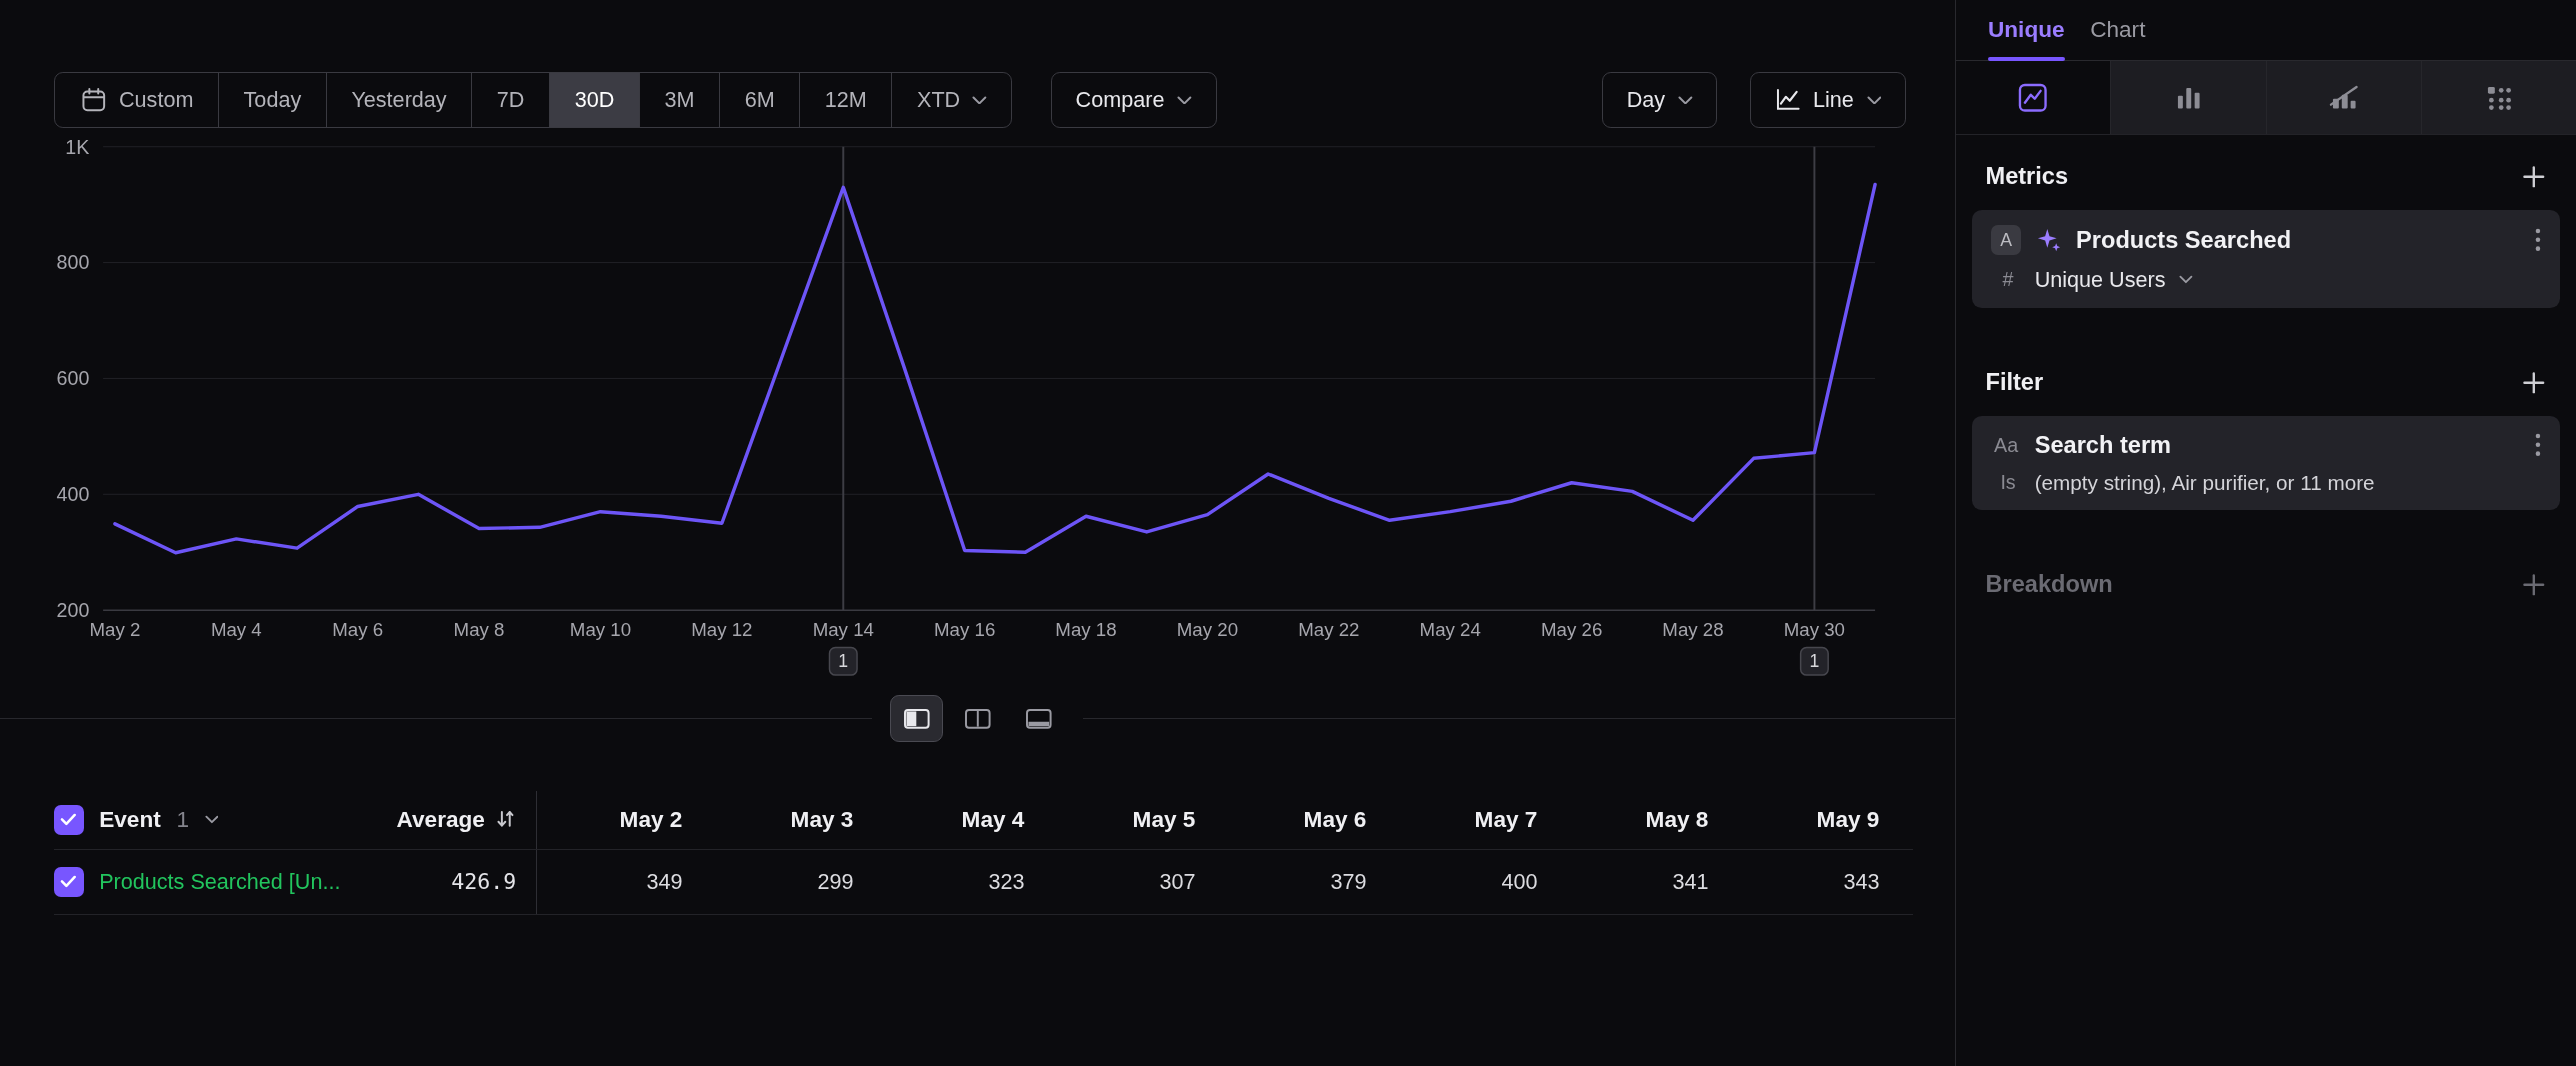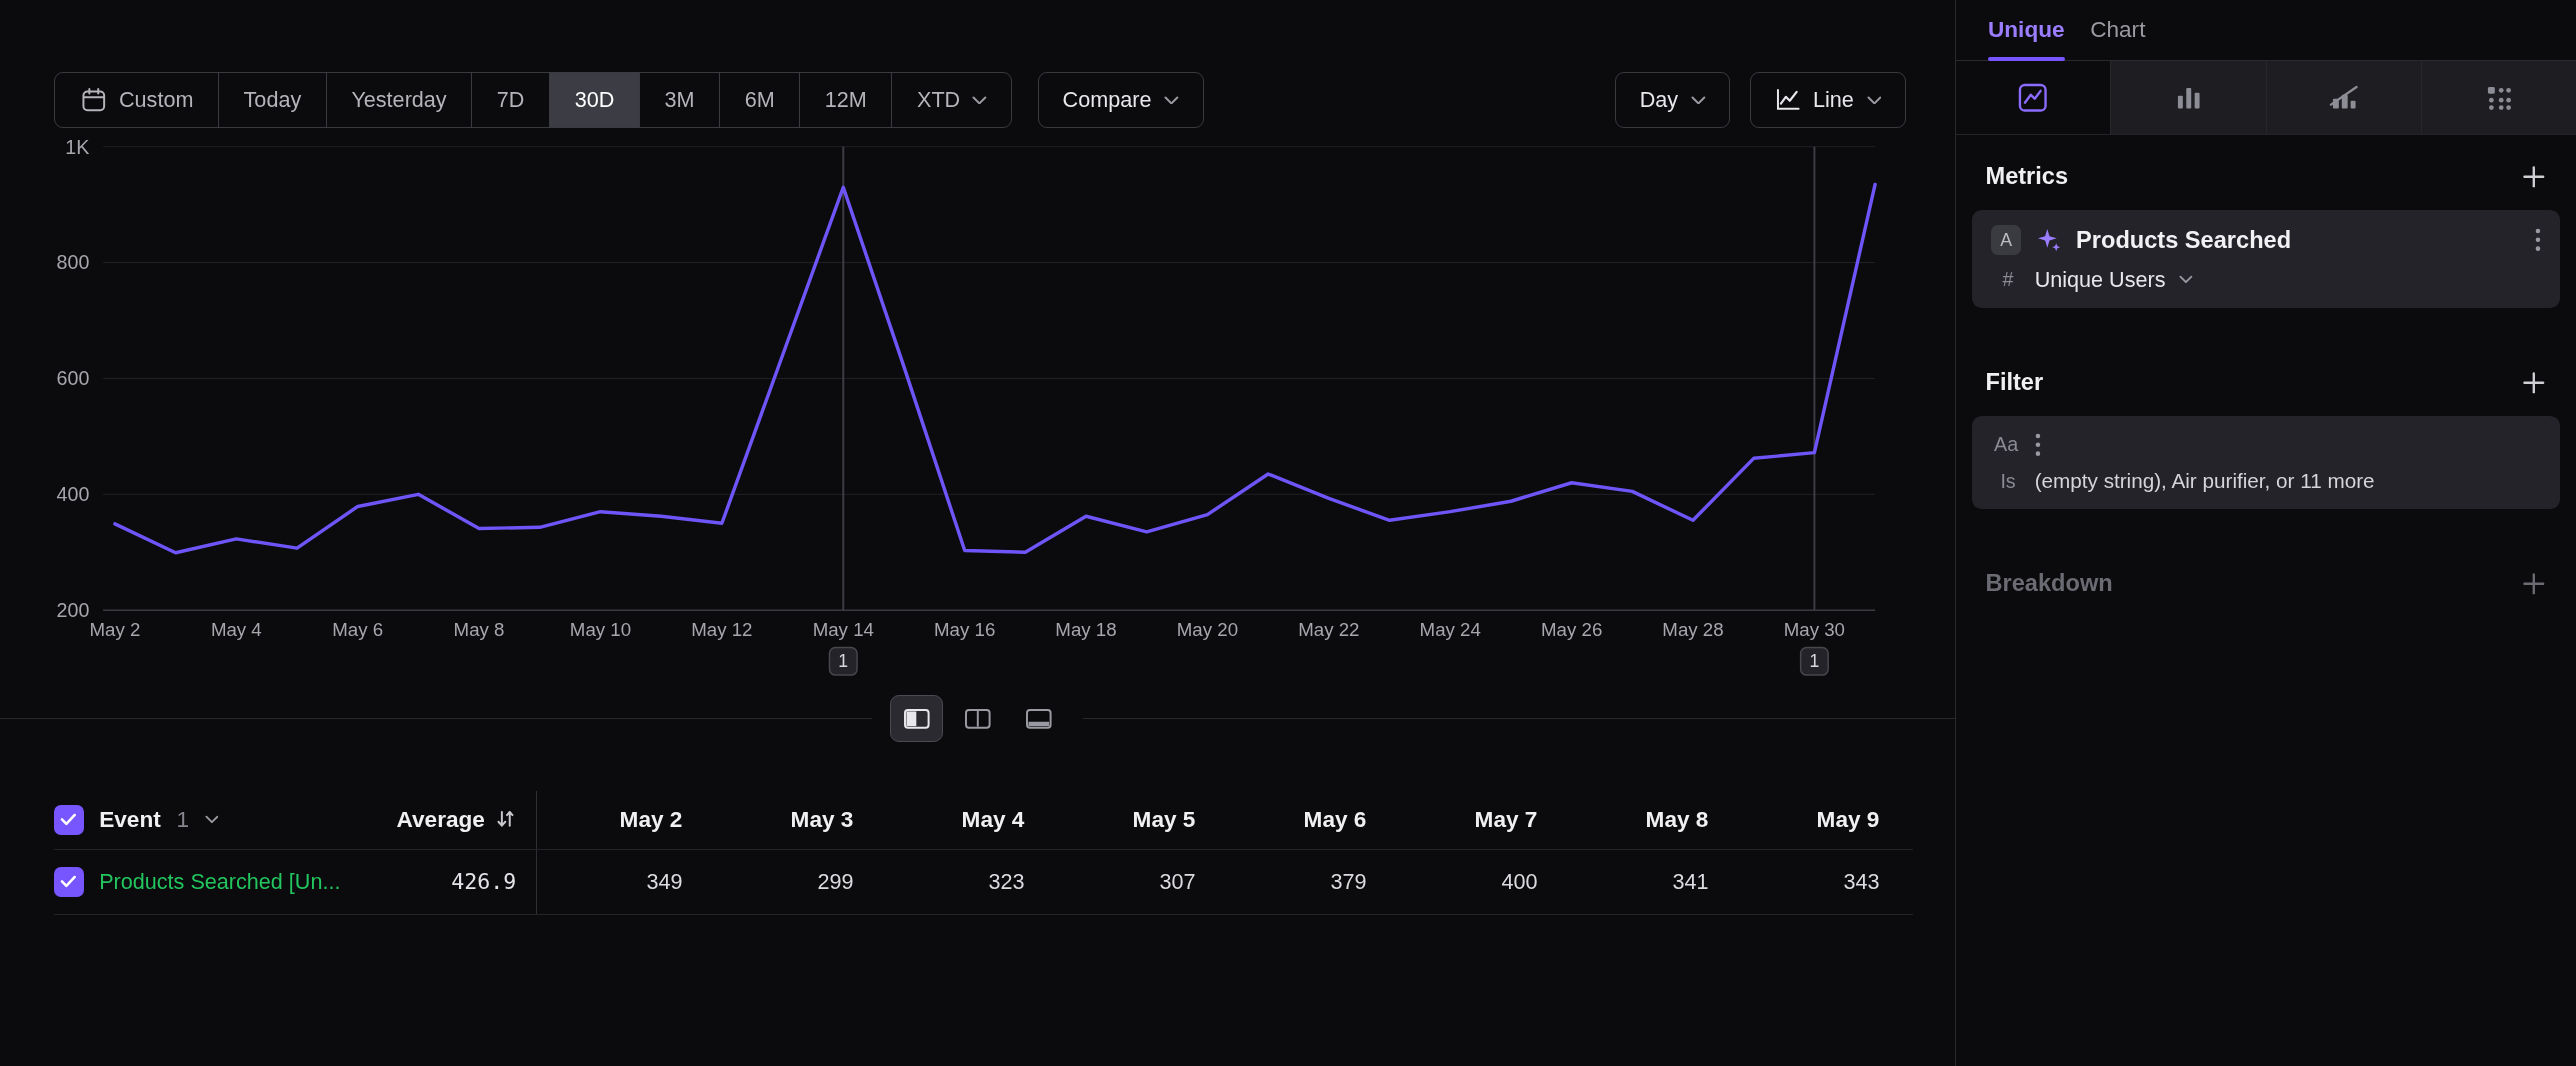--- a/index.html
+++ b/index.html
@@ -13,21 +13,21 @@
 
   .toolbar { display:flex; justify-content:space-between; align-items:center; padding:72px 49px 0 54px;gap:8px; }
   .tb-left, .tb-right { display:flex; align-items:center; gap:25.6px; }
   .tb-right { gap:19.7px; }
 
   .seg { display:flex; border:1px solid #3a3a41; border-radius:8.9px; overflow:hidden; height:56px; }
   .seg-item { display:flex; align-items:center; gap:11.8px; padding:0 24.6px; font-size:21.6px; color:#b4b4ba; border-right:1px solid #3a3a41; white-space:nowrap; }
   .seg-item:last-child { border-right:none; }
   .seg-item.selected { background:#3c3c44; color:#ffffff; }
 
-  button.btn { display:flex; align-items:center; gap:12.8px; height:56px; padding:0 23.6px; background:none; border:1px solid #3a3a41; border-radius:8.9px; font-family:inherit; font-size:21.6px; color:#e8e8ec; }
+  button.btn { display:flex; align-items:center; gap:12.8px; height:56px; padding:0 23.6px; background:none; border:1px solid #3a3a41; border-radius:8.9px; font-family:inherit; font-size:21.6px; color:#e8e8ec;margin-left:13px; }
   .chev { color:#9a9aa2; display:block; }
 
   .legend { display:flex; justify-content:center; align-items:center; gap:12.8px; margin-top:35px; height:21.6px; }
   .legend-swatch { width:15.7px; height:15.7px; border-radius:3.9px; background:#7b5cff; }
   .legend-label { font-size:20.7px; color:#cfcfd4; }
 
   .chart-area { margin:2px 49px 0 49px; height:551px; }
 
   .split-row { display:flex; align-items:center; margin-top:13.8px; }
   .split-line { flex:1; height:1px; background:#28282d; }
@@ -359,20 +359,21 @@
         <span class="plus-btn" data-interactable="true">
           <svg data-interactable="false" width="25.6" height="25.6" viewBox="0 0 26 26" fill="none">
               <line x1="13" y1="3.5" x2="13" y2="22.5" stroke="currentColor" stroke-width="2.4" stroke-linecap="round"></line>
               <line x1="3.5" y1="13" x2="22.5" y2="13" stroke="currentColor" stroke-width="2.4" stroke-linecap="round"></line>
             </svg>
         </span>
       </div>
       <div class="card" data-interactable="true">
         <div class="card-row1">
           <span class="type-label" data-interactable="false">Aa</span>
+          <span class="card-name" data-interactable="false">Search term</span>
           <span class="kebab" data-interactable="true">
             <svg width="5.9" height="25.6" viewBox="0 0 6 26" fill="none">
                 <circle cx="3" cy="4" r="2.3" fill="currentColor"></circle>
                 <circle cx="3" cy="13" r="2.3" fill="currentColor"></circle>
                 <circle cx="3" cy="22" r="2.3" fill="currentColor"></circle>
               </svg>
           </span>
         </div>
         <div class="card-row2">
           <span class="agg-sym" data-interactable="true">Is</span>

